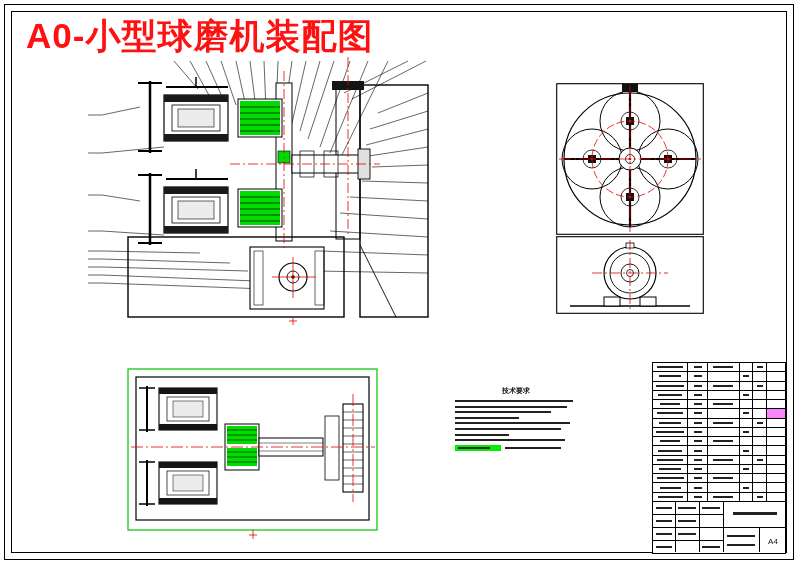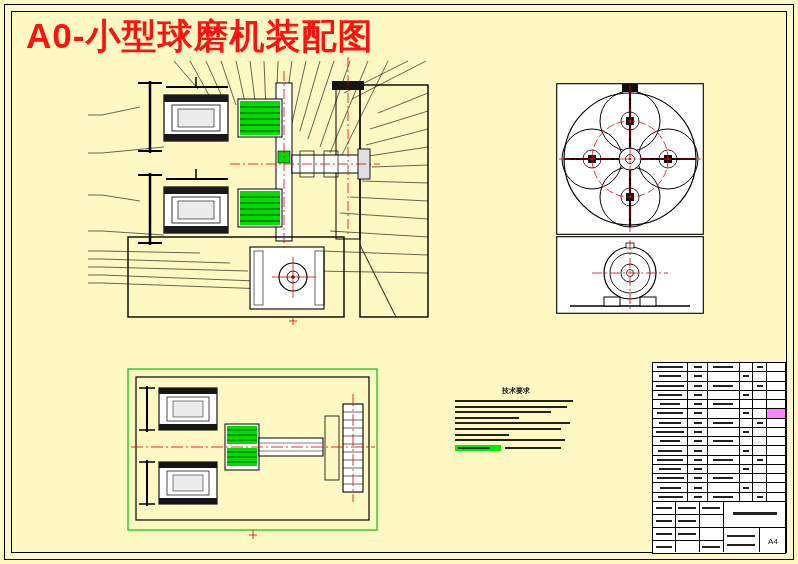--- a/index.html
+++ b/index.html
@@ -1,16 +1,16 @@
 <!DOCTYPE html>
 <html><head>
 <meta charset="utf-8">
 <style>
   html,body{margin:0;padding:0;background:#e8e8e8;}
-  #stage{position:relative;width:798px;height:564px;background:#fef9c3;overflow:hidden;
+  #stage{position:relative;width:798px;height:564px;background:#ffffff;overflow:hidden;
          font-family:"Liberation Sans",sans-serif;}
   .frame-outer{position:absolute;inset:4px;border:1.2px solid #000;pointer-events:none;}
   .frame-inner{position:absolute;inset:11px;border:1.6px solid #000;pointer-events:none;}
   .view{position:absolute;}
   .drawing-title{position:absolute;left:26px;top:13px;font-size:35px;font-weight:bold;
                  color:#ff1111;letter-spacing:1px;white-space:nowrap;}
   .watermark{position:absolute;left:326px;top:258px;font-size:20px;font-weight:bold;
              color:#8d8d8d;letter-spacing:7px;white-space:nowrap;}
   
   .notes{position:absolute;left:455px;top:386px;width:122px;}

